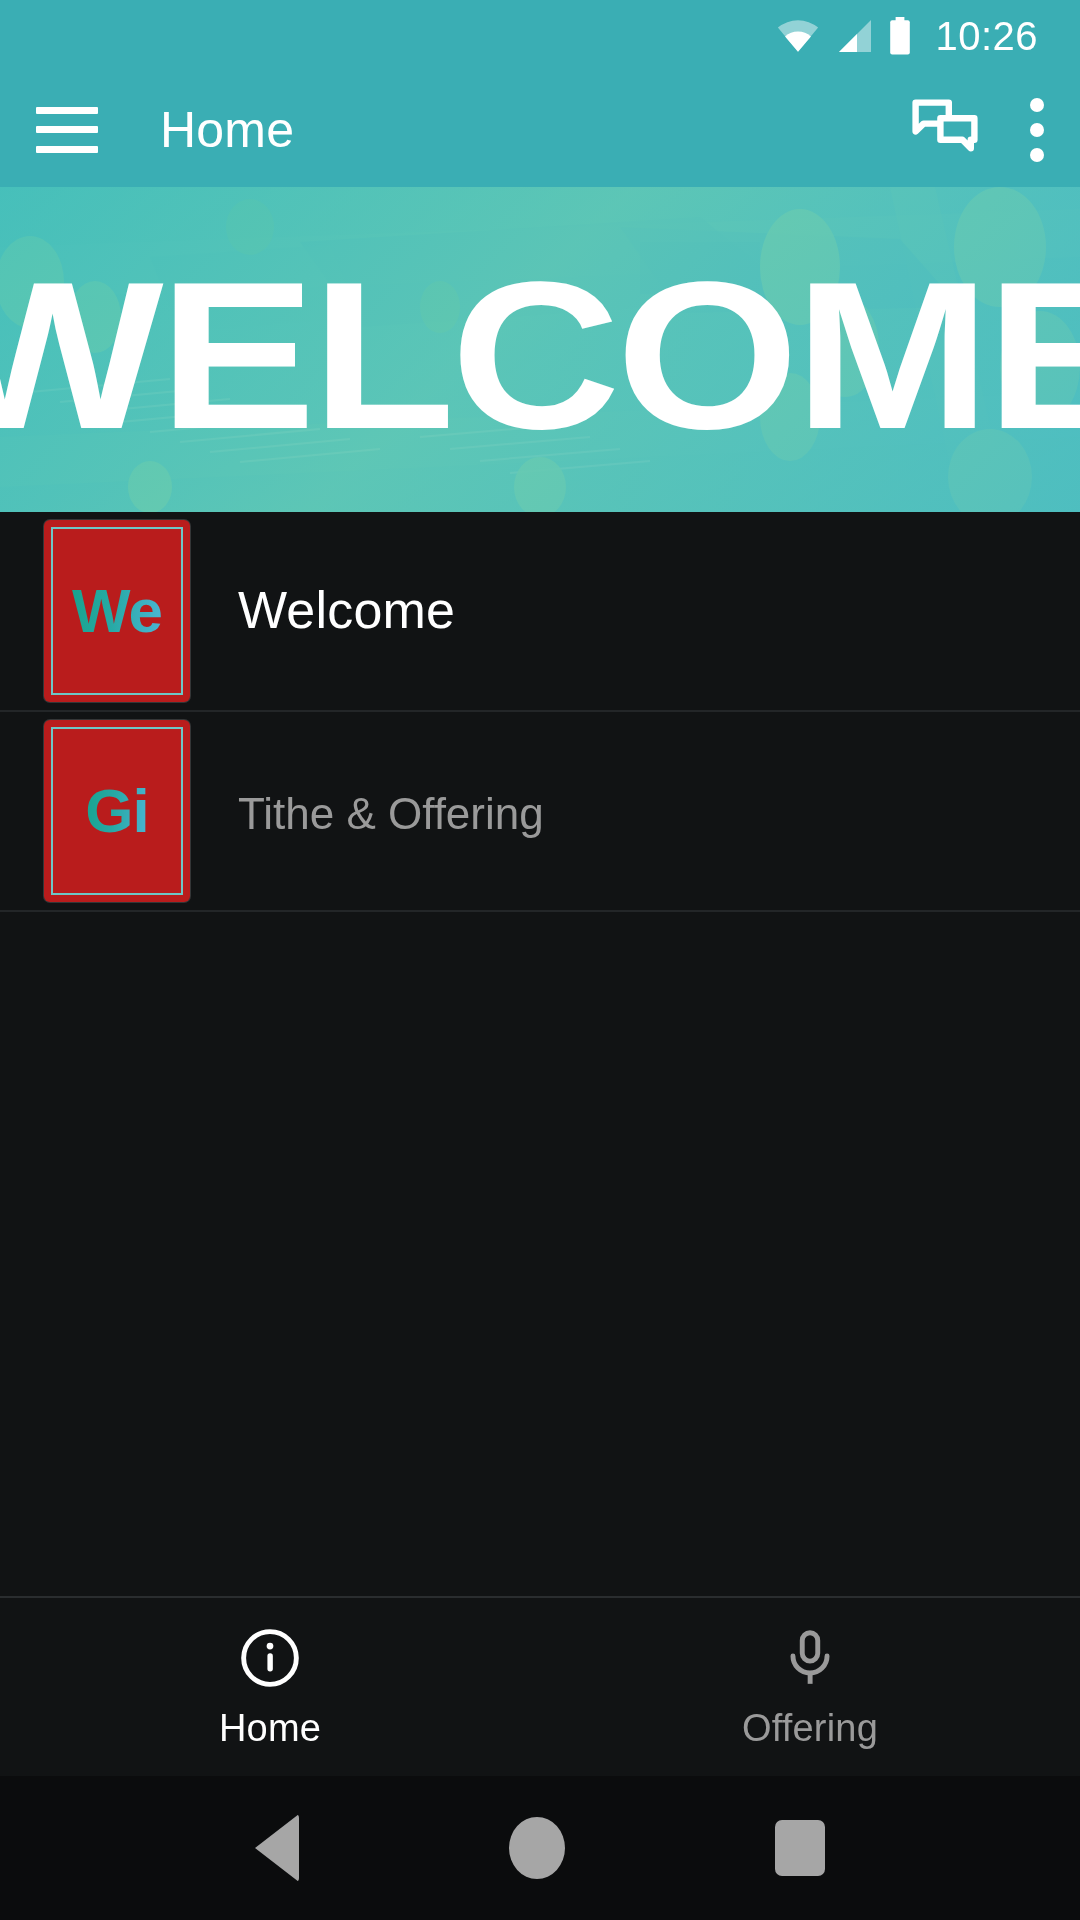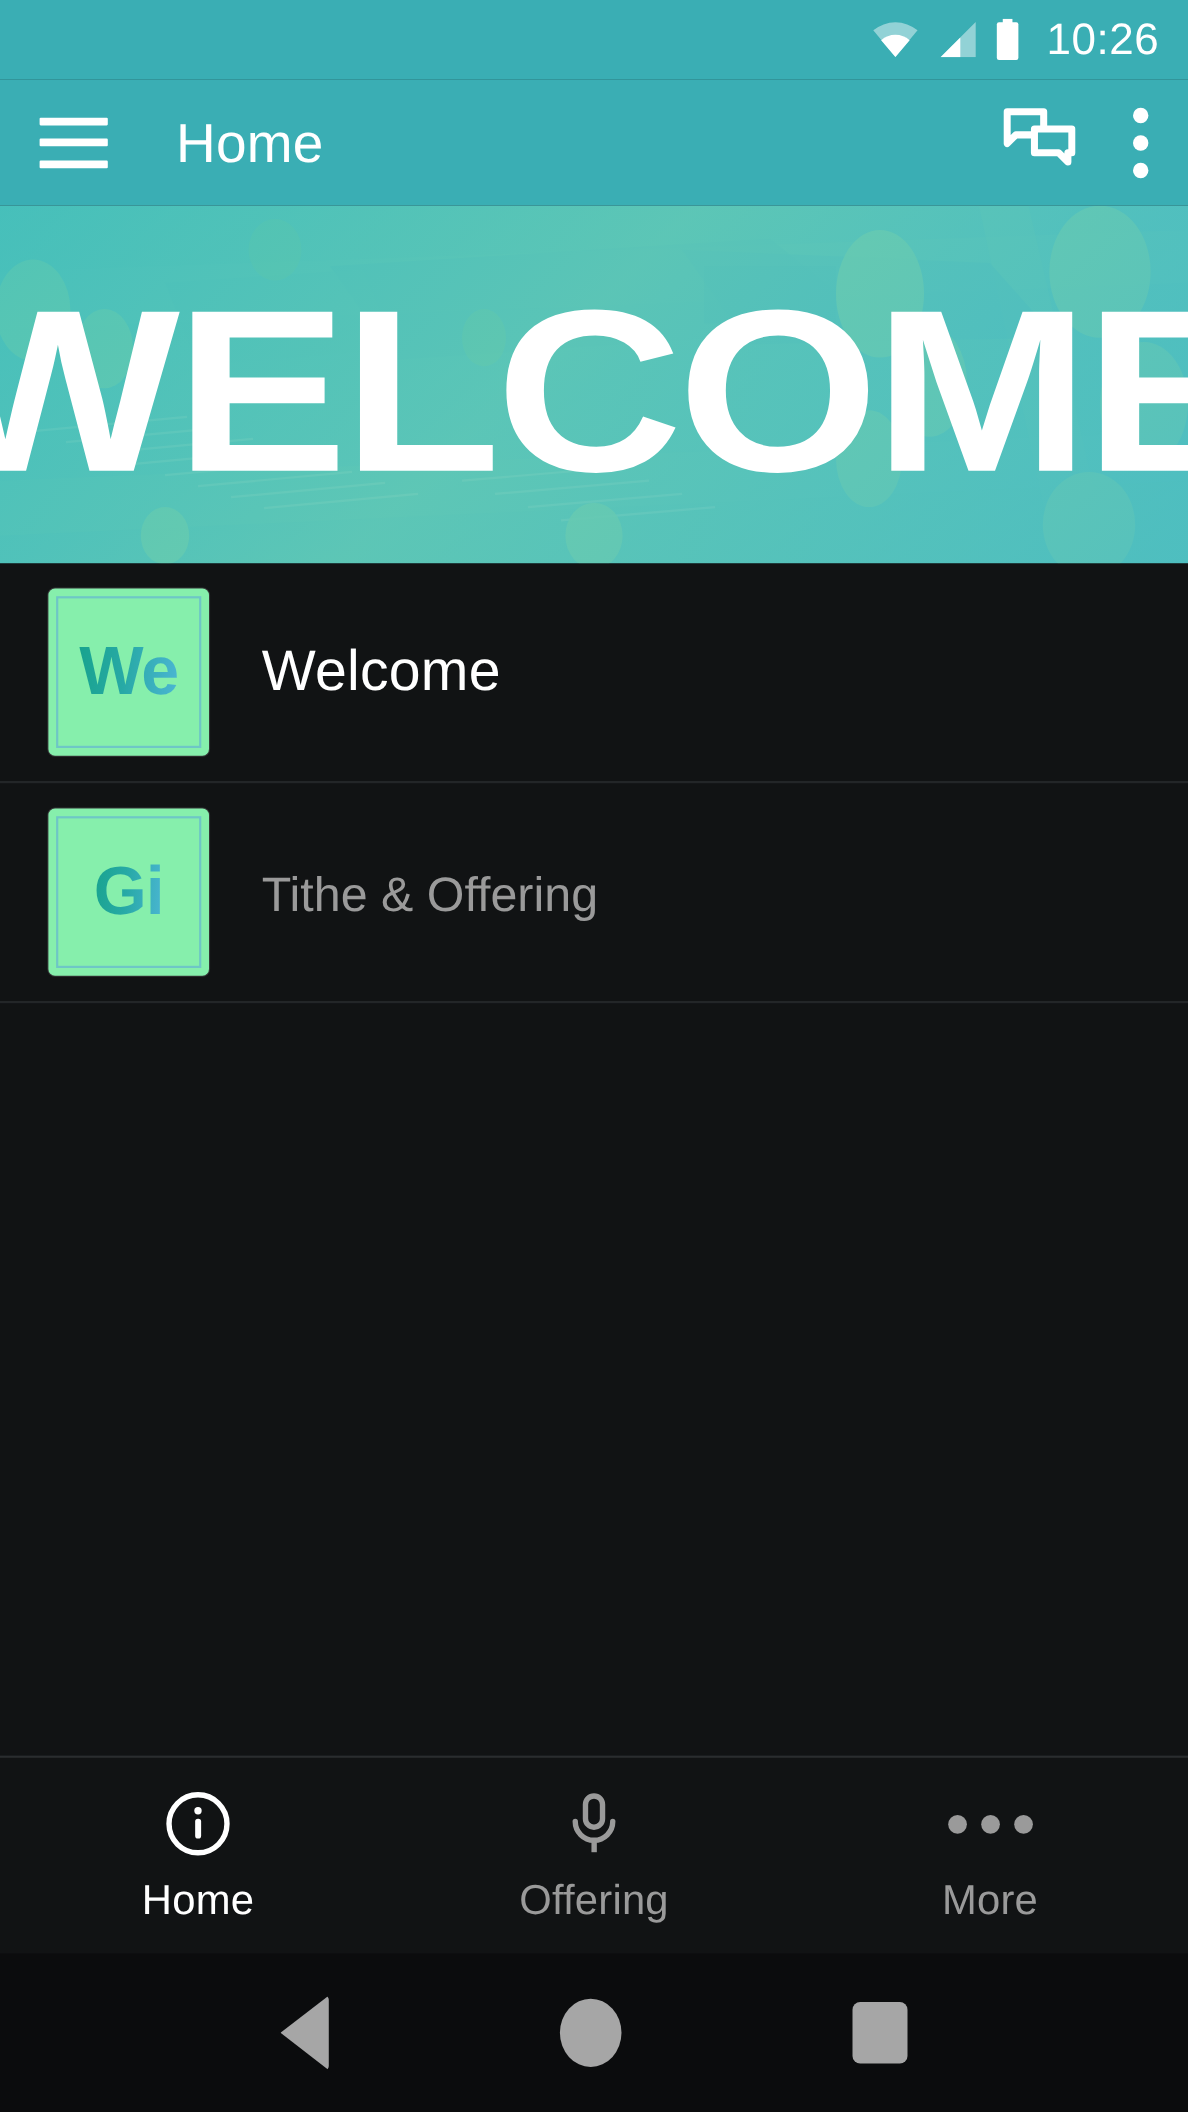--- a/index.html
+++ b/index.html
@@ -8,21 +8,21 @@
     background:#0e1011;
     font-family:"Liberation Sans", sans-serif;
     overflow:hidden;
   }
   .phone{ position:relative; width:1080px; height:1920px; background:#111314; }
 
   
   .statusbar{
     height:72px; background:#3aaeb4;
     display:flex; align-items:center; justify-content:flex-end;
-    padding-right:26px; gap:14px;
+    padding-right:42px; gap:14px;
   }
   .sb-icon{ display:flex; align-items:center; }
   .sb-time{
     color:#ffffff; font-size:40px; font-weight:400;
     letter-spacing:.5px; margin-left:8px; line-height:1;
   }
 
   
   .appbar{
     height:115px; background:#3aaeb4;
@@ -65,22 +65,22 @@
 
   
   .list{ background:#111314; }
   .row{
     display:flex; align-items:center;
     height:200px; padding:0 0 0 44px;
     border-bottom:2px solid #232628;
     position:relative;
   }
   .thumb{
-    width:146px; height:152px; flex:0 0 146px;
-    background:#86efac; border-radius:6px;
+    width:146px; height:182px; flex:0 0 146px;
+    background:#b91c1c; border-radius:6px;
     box-shadow:0 0 0 1px rgba(255,255,255,.15);
     display:flex; align-items:center; justify-content:center;
     position:relative;
   }
   .thumb:after{
     content:""; position:absolute; inset:7px;
     border:2px solid #6ec6c6;
   }
   .thumb-text{
     position:relative; z-index:2;
@@ -266,30 +266,20 @@
         <svg width="62" height="62" viewBox="0 0 24 24">
           <rect x="9" y="2.2" width="6" height="11" rx="3" fill="none" stroke="#9a9a9a" stroke-width="1.9"></rect>
           <path d="M5.4 11.2 a6.6 6.6 0 0 0 13.2 0" fill="none" stroke="#9a9a9a" stroke-width="1.9" stroke-linecap="round"></path>
           <rect x="11.1" y="17.6" width="1.9" height="4.4" fill="#9a9a9a"></rect>
         </svg>
       </span>
       <span class="tab-label">Offering</span>
     </div>
 
 
-    <div class="tab">
-      <span class="tab-icon">
-        <span class="dots-horiz">
-            <i></i>
-            <i></i>
-            <i></i>
-          </span>
-      </span>
-      <span class="tab-label">More</span>
-    </div>
 
   </div>
 
   <div class="androidnav">
     <span class="nav-back"></span>
     <span class="nav-home"></span>
     <span class="nav-recent"></span>
   </div>
 
 </div>

